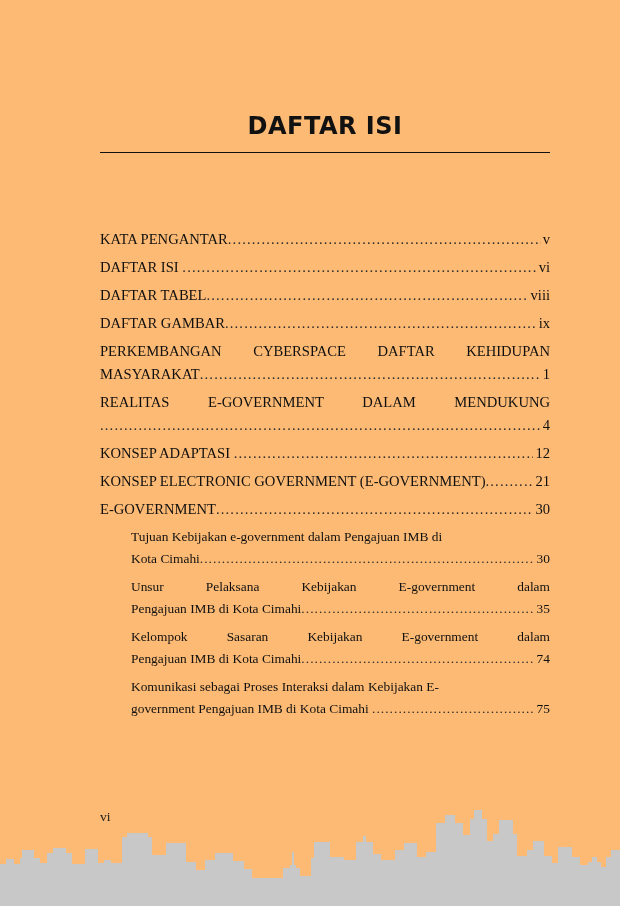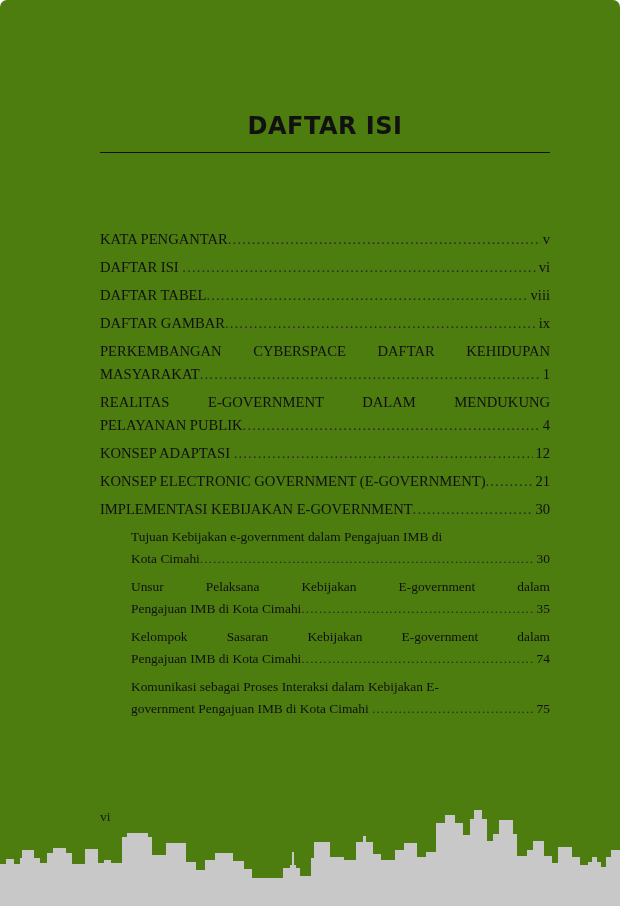--- a/index.html
+++ b/index.html
@@ -12,22 +12,21 @@
     height: 906px;
     position: relative;
     overflow: hidden;
     font-family: "Liberation Serif", "DejaVu Serif", serif;
     color: #000000;
   }
 
   .page {
     position: absolute;
     inset: 0;
-    background: #4d7c0f;
-    border-radius: 7px;
+    background: #fdba74;
   }
 
   
   .title-block {
     position: absolute;
     left: 100px;
     top: 112px;
     width: 450px;
   }
   .doc-title {
@@ -191,21 +190,20 @@
         <span class="leader"></span>
         <span class="page-num">1</span>
       </div>
     </div>
 
     <div class="toc-entry">
       <div class="entry-head">
         <span>REALITAS </span><span class="ital">E-GOVERNMENT</span><span> DALAM MENDUKUNG</span>
       </div>
       <div class="entry-last">
-        <span class="entry-text">PELAYANAN PUBLIK</span>
         <span class="leader"></span>
         <span class="page-num">4</span>
       </div>
     </div>
 
     <div class="toc-entry">
       <div class="entry-last">
         <span class="entry-text">KONSEP ADAPTASI </span>
         <span class="leader"></span>
         <span class="page-num">12</span>
@@ -215,21 +213,20 @@
     <div class="toc-entry">
       <div class="entry-last">
         <span class="entry-text">KONSEP ELECTRONIC GOVERNMENT (E-GOVERNMENT)</span>
         <span class="leader"></span>
         <span class="page-num">21</span>
       </div>
     </div>
 
     <div class="toc-entry">
       <div class="entry-last">
-        <span class="entry-text">IMPLEMENTASI KEBIJAKAN </span>
           <span class="entry-text ital">E-GOVERNMENT</span>
         <span class="leader"></span>
         <span class="page-num">30</span>
       </div>
     </div>
 
     <div class="toc-entry level-2">
       <div class="entry-head no-stretch">
         <span>Tujuan Kebijakan </span><span class="ital">e-government</span><span> dalam Pengajuan IMB di</span>
       </div>

